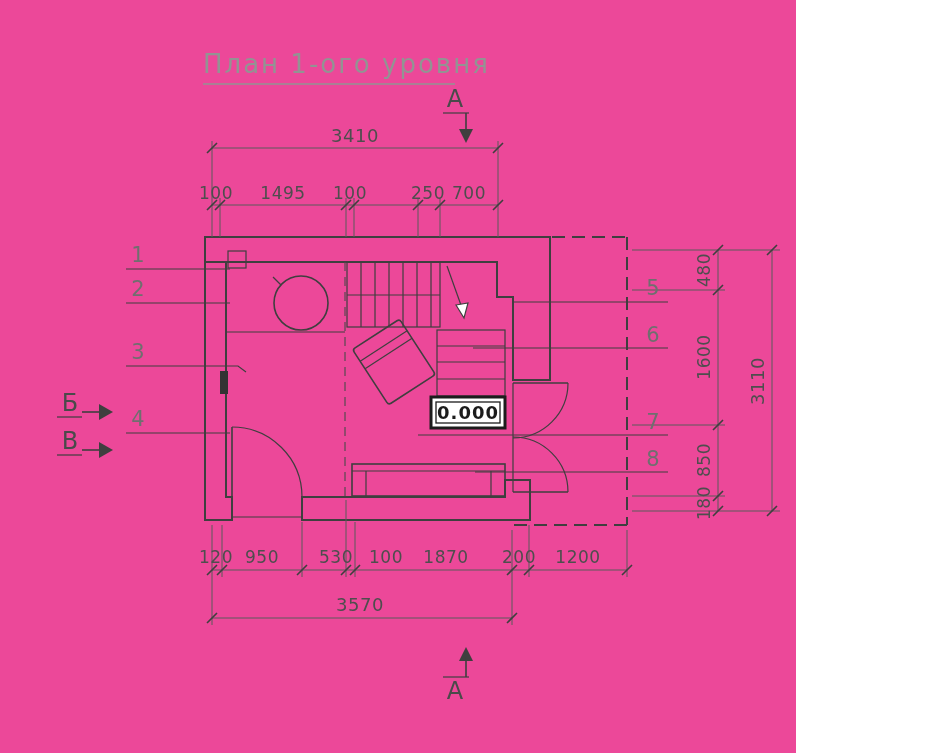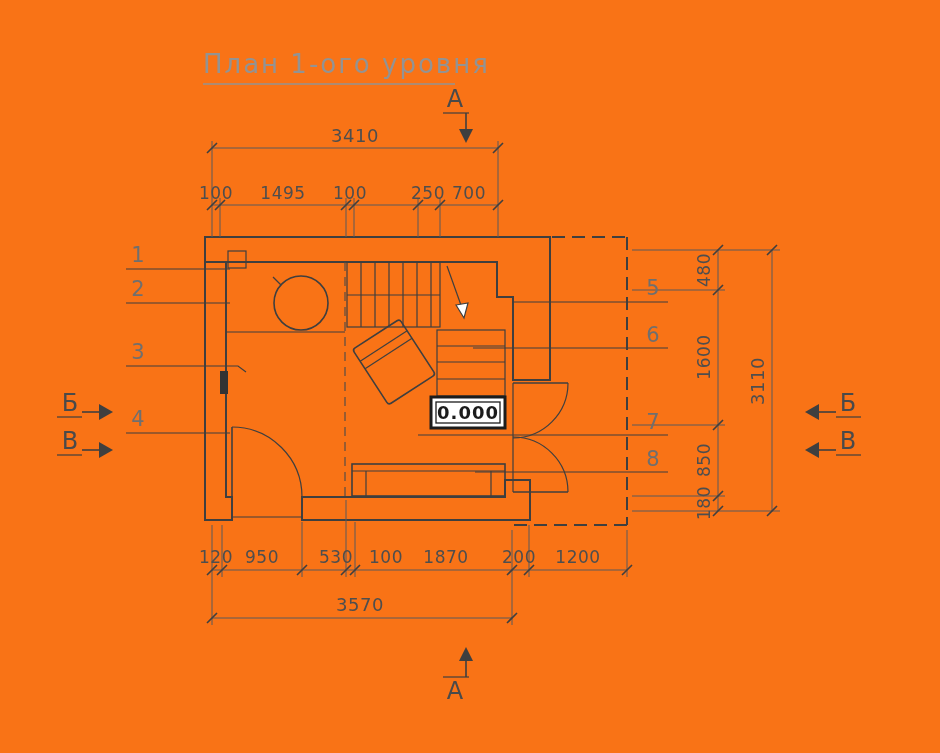--- a/index.html
+++ b/index.html
@@ -1,16 +1,16 @@
 <!DOCTYPE html>
 <html><head>
 <meta charset="utf-8">
 <style>
   html,body{margin:0;padding:0;background:#ffffff;}
-  .stage{position:relative;width:940px;height:753px;background:#f97316;overflow:hidden;
+  .stage{position:relative;width:796px;height:753px;background:#ec4899;overflow:hidden;
          font-family:"DejaVu Sans", sans-serif;}
   svg{position:absolute;left:0;top:0;}
   svg text{font-family:"DejaVu Sans", sans-serif;}
   .ln-wall{stroke:#3f3f3f;stroke-width:2;fill:none;}
   .ln-thin{stroke:#3f3f3f;stroke-width:1.2;fill:none;}
   .ln-med{stroke:#3f3f3f;stroke-width:1.6;fill:none;}
   .ln-dim{stroke:#5a5a5a;stroke-width:1;fill:none;}
   .ln-tick{stroke:#3f3f3f;stroke-width:1.6;fill:none;}
   .dash-big{stroke:#3f3f3f;stroke-width:2;fill:none;stroke-dasharray:13 7;}
   .dash-sm{stroke:#4a4a4a;stroke-width:1.1;fill:none;stroke-dasharray:9 6;}

